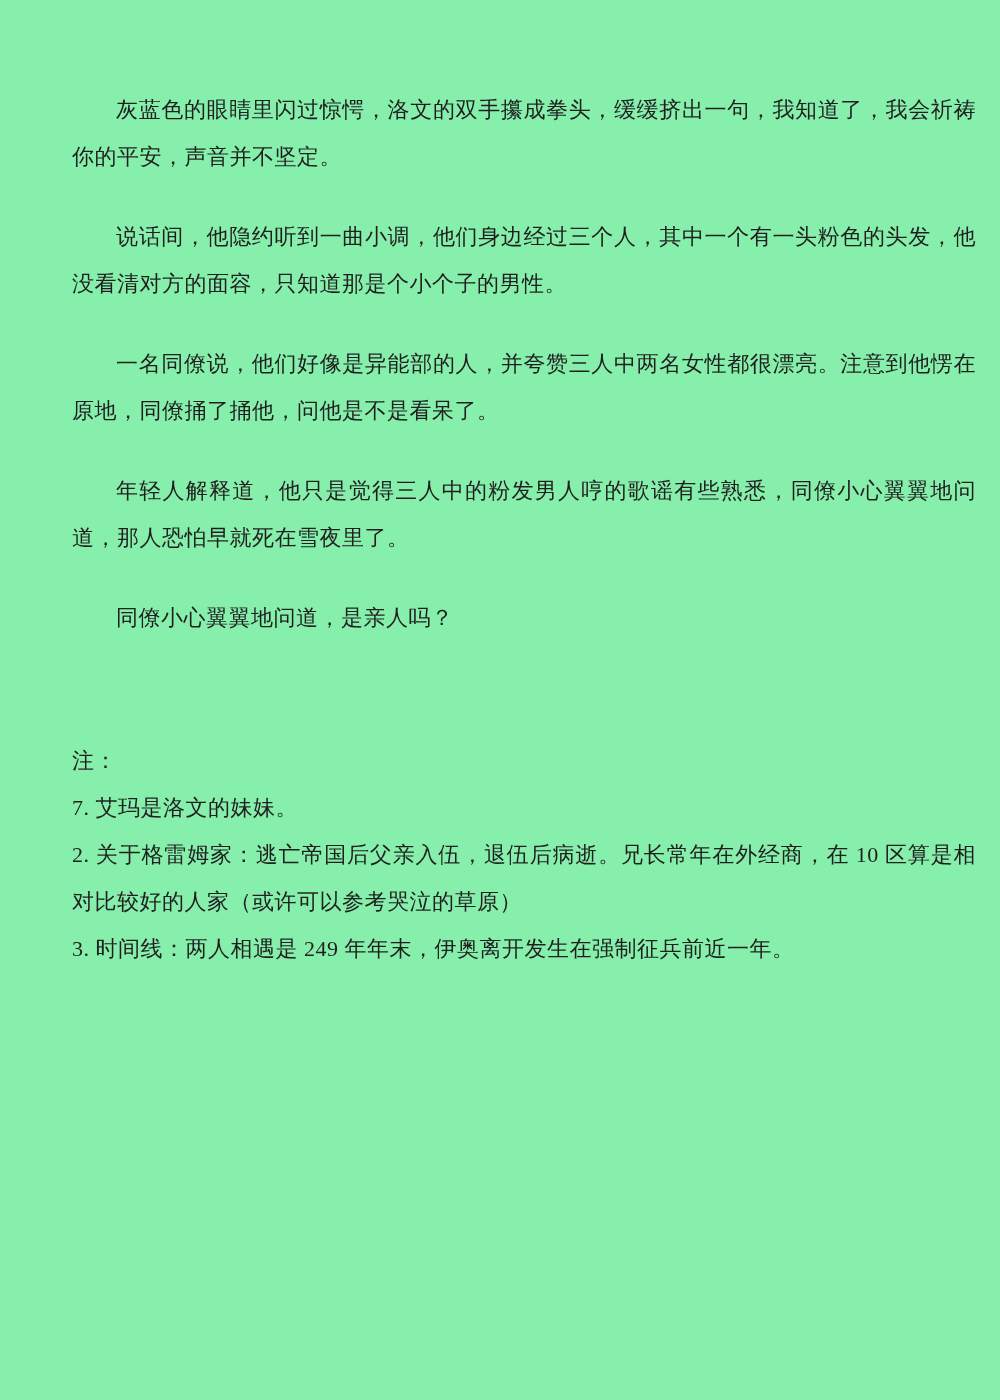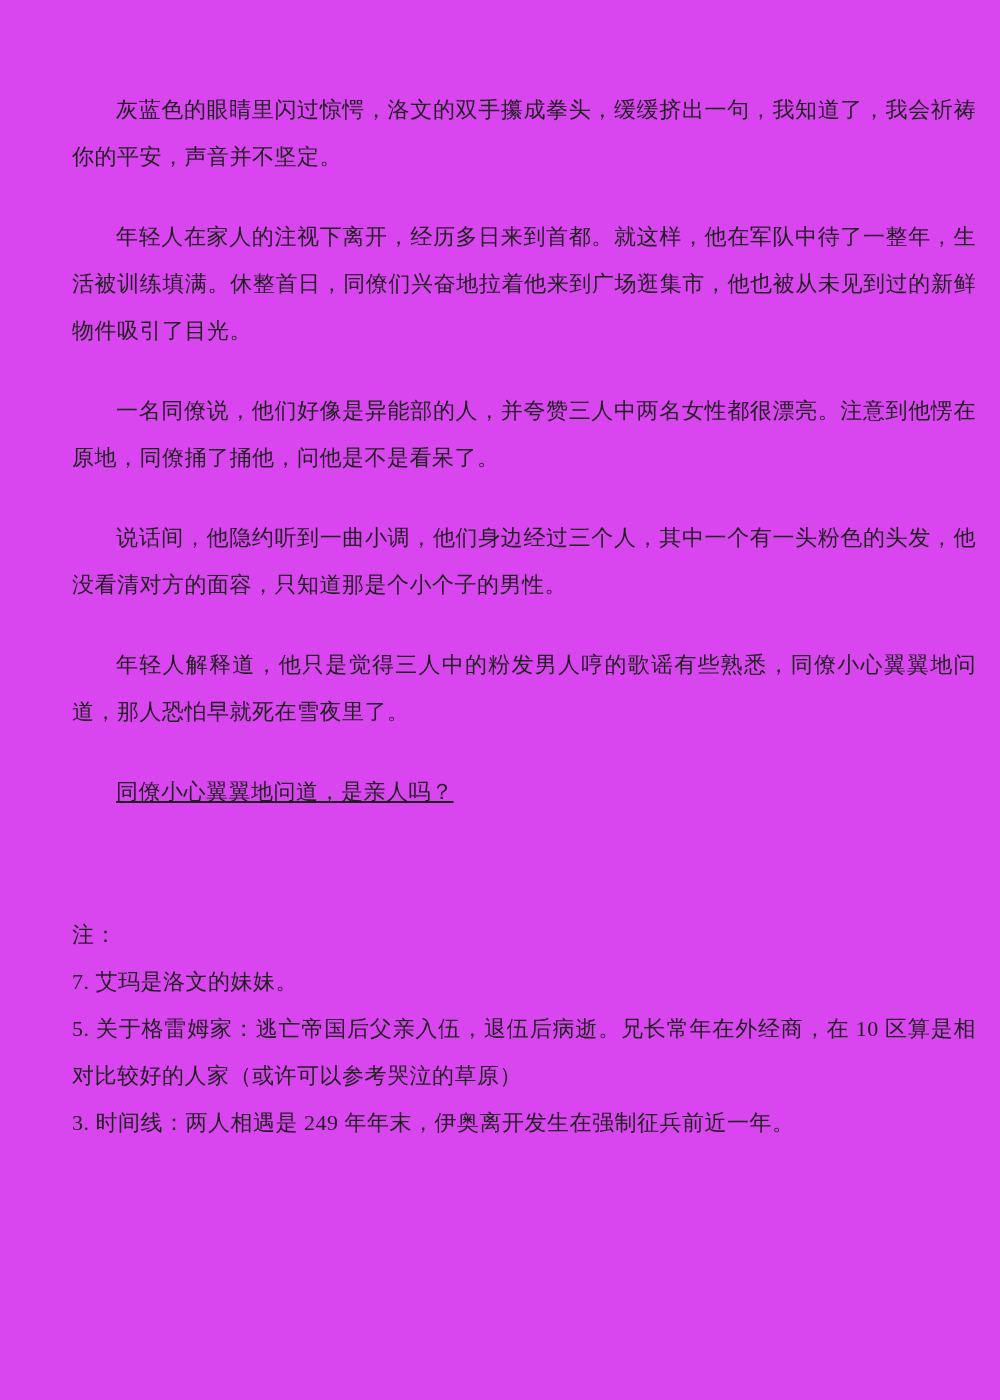--- a/index.html
+++ b/index.html
@@ -12,60 +12,58 @@
     height: 1400px;
     overflow: hidden;
     font-family: "Liberation Serif", "DejaVu Serif", serif;
     color: #1f1f1f;
   }
   .page {
     box-sizing: border-box;
     width: 1000px;
     height: 1400px;
     padding: 86px 24px 0 72px;
-    background: #d946ef;
+    background: #86efac;
   }
   .story p.para {
     margin: 0 0 33px 0;
     font-size: 22px;
     line-height: 47px;
     text-indent: 2em;
     text-align: justify;
     font-weight: 400;
     letter-spacing: 0.5px;
   }
   .story p.para.joined {
     margin-bottom: 0;
-    text-decoration: underline;
   }
   .notes {
     margin-top: 96px;
   }
   .notes p {
     margin: 0;
     font-size: 22px;
     line-height: 47px;
     text-indent: 0;
     text-align: justify;
     font-weight: 400;
     letter-spacing: 0.5px;
   }
 </style>
 </head>
 <body>
 
 <div class="page">
   <div class="story">
     <p class="para">灰蓝色的眼睛里闪过惊愕，洛文的双手攥成拳头，缓缓挤出一句，我知道了，我会祈祷你的平安，声音并不坚定。</p>
-    <p class="para">年轻人在家人的注视下离开，经历多日来到首都。就这样，他在军队中待了一整年，生活被训练填满。休整首日，同僚们兴奋地拉着他来到广场逛集市，他也被从未见到过的新鲜物件吸引了目光。</p>
+    <p class="para">说话间，他隐约听到一曲小调，他们身边经过三个人，其中一个有一头粉色的头发，他没看清对方的面容，只知道那是个小个子的男性。</p>
     <p class="para">一名同僚说，他们好像是异能部的人，并夸赞三人中两名女性都很漂亮。注意到他愣在原地，同僚捅了捅他，问他是不是看呆了。</p>
-    <p class="para">说话间，他隐约听到一曲小调，他们身边经过三个人，其中一个有一头粉色的头发，他没看清对方的面容，只知道那是个小个子的男性。</p>
     <p class="para">年轻人解释道，他只是觉得三人中的粉发男人哼的歌谣有些熟悉，同僚小心翼翼地问道，那人恐怕早就死在雪夜里了。</p>
     <p class="para joined">同僚小心翼翼地问道，是亲人吗？</p>
   </div>
 
   <div class="notes">
     <p>注：</p>
     <p>7. 艾玛是洛文的妹妹。</p>
-    <p>5. 关于格雷姆家：逃亡帝国后父亲入伍，退伍后病逝。兄长常年在外经商，在 10 区算是相对比较好的人家（或许可以参考哭泣的草原）</p>
+    <p>2. 关于格雷姆家：逃亡帝国后父亲入伍，退伍后病逝。兄长常年在外经商，在 10 区算是相对比较好的人家（或许可以参考哭泣的草原）</p>
     <p>3. 时间线：两人相遇是 249 年年末，伊奥离开发生在强制征兵前近一年。</p>
   </div>
 </div>
 
 </body></html>

